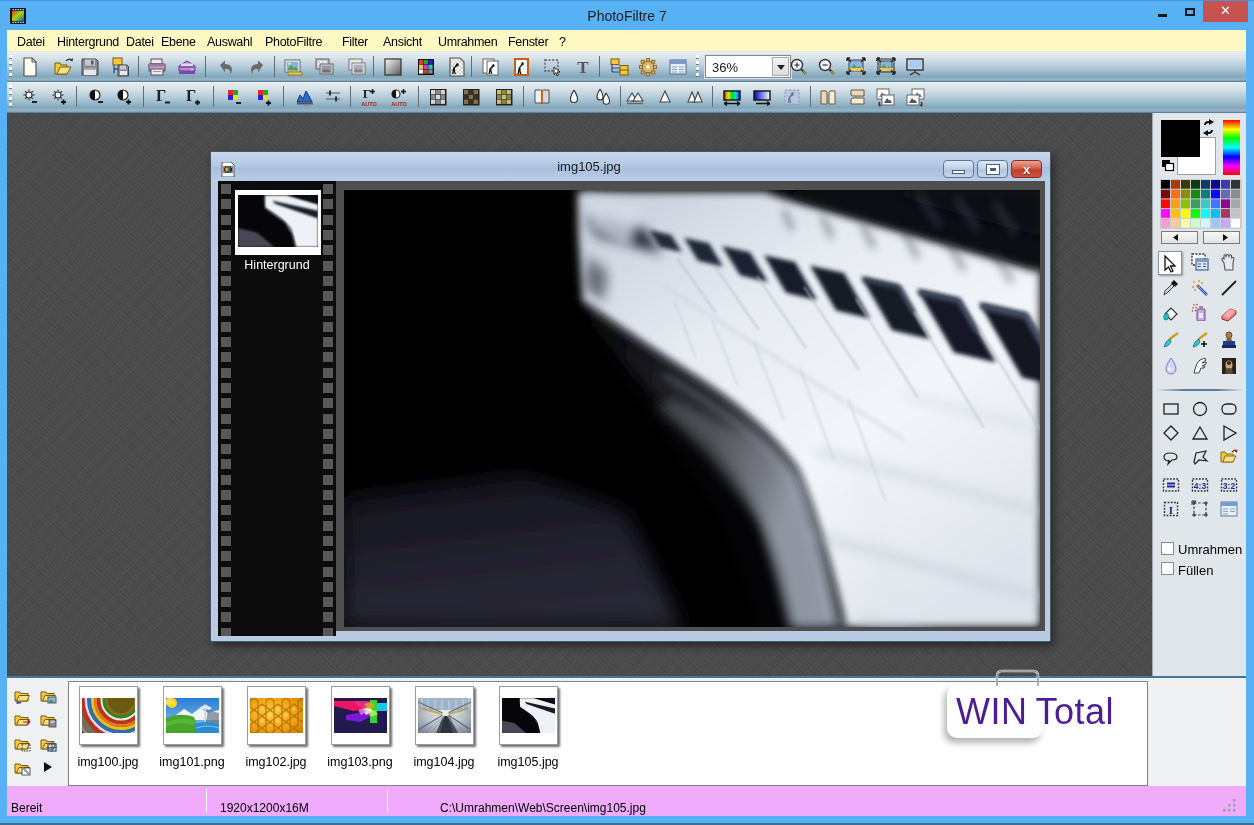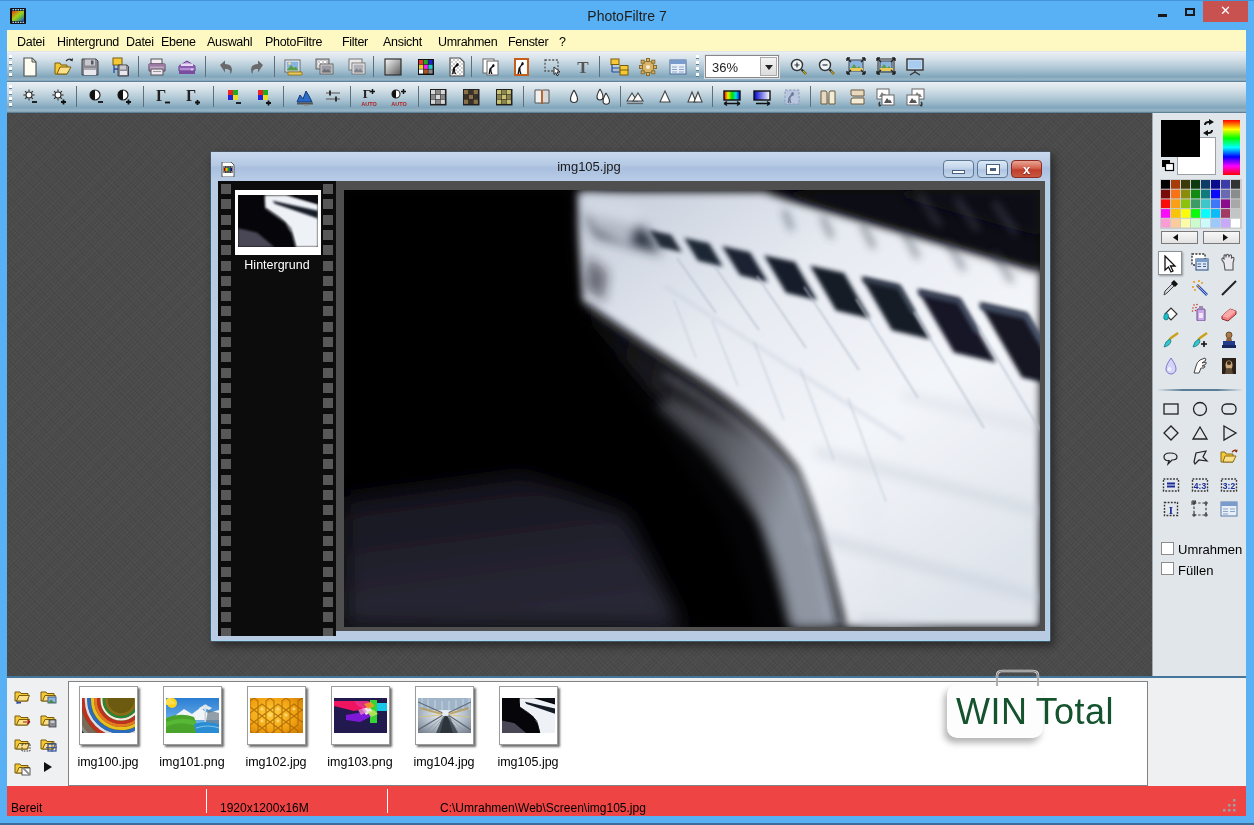--- a/index.html
+++ b/index.html
@@ -17,42 +17,42 @@
 #tb1{top:52px;}
 #tb2{top:82px;height:31px;}
 .handle{position:absolute;left:2px;top:3px;width:3px;height:23px;background:repeating-linear-gradient(180deg,#fff 0 3px,rgba(90,120,140,.9) 3px 4px,transparent 4px 6px);}
 .sep{position:absolute;top:4px;width:1px;height:21px;background:#5F6F7A;}
 .i{position:absolute;width:20px;height:20px;}
 #workspace{position:absolute;left:7px;top:113px;width:1145px;height:563px;background-color:#4a4a4a;
  background-image:repeating-linear-gradient(135deg,rgba(255,255,255,.028) 0 1px,transparent 1px 3px),repeating-linear-gradient(45deg,rgba(0,0,0,.05) 0 1px,transparent 1px 4px);}
 #palette{position:absolute;left:1152px;top:113px;width:94px;height:563px;background:#E1E6EA;border-left:1px solid #9FA8AE;}
 #bottompanel{position:absolute;left:7px;top:676px;width:1239px;height:110px;background:#EEF0F1;border-top:2px solid #44759B;}
 #strip{position:absolute;left:68px;top:681px;width:1080px;height:105px;background:#fff;border:1px solid #828282;}
-#statusbar{position:absolute;left:7px;top:786px;width:1239px;height:30px;background:#ef4444;font-size:12px;color:#000;}
+#statusbar{position:absolute;left:7px;top:786px;width:1239px;height:30px;background:#f0abfc;font-size:12px;color:#000;}
 #bottomborder{position:absolute;left:0;top:816px;width:1254px;height:9px;background:#58B1F5;border-bottom:2px solid #3E6D99;}
 .ssep{position:absolute;top:3px;width:1px;height:24px;background:#CDD0D2;border-right:1px solid #fff;}
 
 #child{position:absolute;left:210px;top:151px;width:841px;height:491px;background:#B9CBE3;border:1px solid #4a5562;border-radius:2px;outline:1px solid rgba(158,216,245,.75);outline-offset:-2px;box-shadow:3px 4px 8px rgba(0,0,0,.45);}
 #childtitle{position:absolute;left:0;top:0;width:100%;height:29px;background:linear-gradient(180deg,#C8D8EE 0%,#B5C9E4 45%,#A9BFDE 55%,#B9CDE7 100%);}
 #childtitletext{position:absolute;left:0;top:7px;width:756px;text-align:center;font-size:13px;color:#1a1a1a;}
 .cbtn{position:absolute;top:8px;width:31px;height:18px;border-radius:4px;border:1px solid #5C7894;background:linear-gradient(180deg,#DCE9F7 0%,#C2D4EA 45%,#AFC4DF 55%,#C4D7EC 100%);}
 #ccls{background:linear-gradient(180deg,#E8A595 0%,#D4624D 45%,#C03E2C 55%,#C9573F 100%);border:1px solid #8C2B20;}
 #childcontent{position:absolute;left:7px;top:29px;width:827px;height:450px;background:#4f4f4f;}
 #filmstrip{position:absolute;left:0px;top:0px;width:118px;height:455px;background:#0c0c0c;}
 .sprock{position:absolute;top:0;width:10px;height:100%;background:repeating-linear-gradient(180deg,transparent 0 3px,#585858 3px 13px,transparent 13px 15.3px);}
 #fsthumb{position:absolute;left:17px;top:9px;width:86px;height:65px;background:#fff;}
 #fslabel{position:absolute;left:0;top:77px;width:118px;text-align:center;color:#fff;font-size:12.5px;}
 #mainimg{position:absolute;left:126px;top:9px;width:696px;height:437px;background:#000;}
 
 .pol{position:absolute;top:686px;width:59px;height:59px;background:#fff;border:1px solid #9b9b9b;box-shadow:2px 2px 2px rgba(60,60,60,.75);}
 .plabel{position:absolute;top:755px;width:80px;text-align:center;font-size:12.5px;color:#000;}
 .pimg{position:absolute;left:2px;top:11px;width:53px;height:35px;}
 
 #wmbox{position:absolute;left:947px;top:684px;width:96px;height:54px;background:#fdfdfd;border-radius:10px;box-shadow:-3px 5px 6px rgba(120,120,120,.55);}
-#wmtext{position:absolute;left:956px;top:691px;font-size:36px;color:#14532d;text-shadow:1px 1px 0 #fff,2px 2px 1px rgba(255,255,255,.8);letter-spacing:0.5px;}
+#wmtext{position:absolute;left:956px;top:691px;font-size:36px;color:#4c1d95;text-shadow:1px 1px 0 #fff,2px 2px 1px rgba(255,255,255,.8);letter-spacing:0.5px;}
 .cb{position:absolute;width:13px;height:13px;background:#fff;border:1px solid #8d8d8d;}
 .cblabel{position:absolute;font-size:13px;color:#000;}
 .pbtn{width:37px;height:13px;background:linear-gradient(#f8f8f8,#e2e2e2);border:1px solid #7a7a7a;font-size:8px;text-align:center;line-height:11px;color:#111;}
 .ticon{width:18px;height:18px;}
 </style>
 </head>
 <body>
 <div id="win"></div>
 <div id="titlebar">
   <svg class="abs" style="left:10px;top:7px" width="16" height="16" viewBox="0 0 16 16">
@@ -243,21 +243,21 @@
       <g stroke="#8aa4c4" stroke-width="1">
         <line x1="4" y1="10" x2="9" y2="10"></line>
         <line x1="4" y1="12.5" x2="9" y2="12.5"></line>
         <line x1="4" y1="15" x2="9" y2="15"></line>
         <line x1="11" y1="10" x2="16" y2="10"></line>
         <line x1="11" y1="12.5" x2="16" y2="12.5"></line>
         <line x1="11" y1="15" x2="16" y2="15"></line>
       </g>
     </svg>
     <div class="handle" style="left:689px"></div>
-    <div class="abs" style="left:698px;top:3px;width:74px;height:23px;background:#fff;border:1px solid #888;box-shadow:0 0 0 1px #d8e0e6">
+    <div class="abs" style="left:698px;top:3px;width:86px;height:23px;background:#fff;border:1px solid #888;box-shadow:0 0 0 1px #d8e0e6">
       <span style="position:absolute;left:6px;top:4px;font-size:13px;color:#222">36%</span>
       <div style="position:absolute;right:1px;top:1px;width:17px;height:19px;background:linear-gradient(#f4f4f4,#dcdcdc);border:1px solid #aaa">
         <div style="position:absolute;left:4px;top:7px;width:0;height:0;border:4px solid transparent;border-top:5px solid #222"></div>
       </div>
     </div>
     <svg class="i" style="left:782px;top:5px" width="20" height="20" viewBox="0 0 20 20">
       <circle cx="8" cy="8" r="5.5" fill="#eef4fa" stroke="#333" stroke-width="1.4"></circle>
       <line x1="12.5" y1="12.5" x2="17" y2="17" stroke="#333" stroke-width="2.4"></line>
       <line x1="14" y1="14" x2="17.5" y2="17.5" stroke="#caa21a" stroke-width="1.4"></line>
       <path d="M5.5,8 h5 M8,5.5 v5" stroke="#333" stroke-width="1.2"></path>

